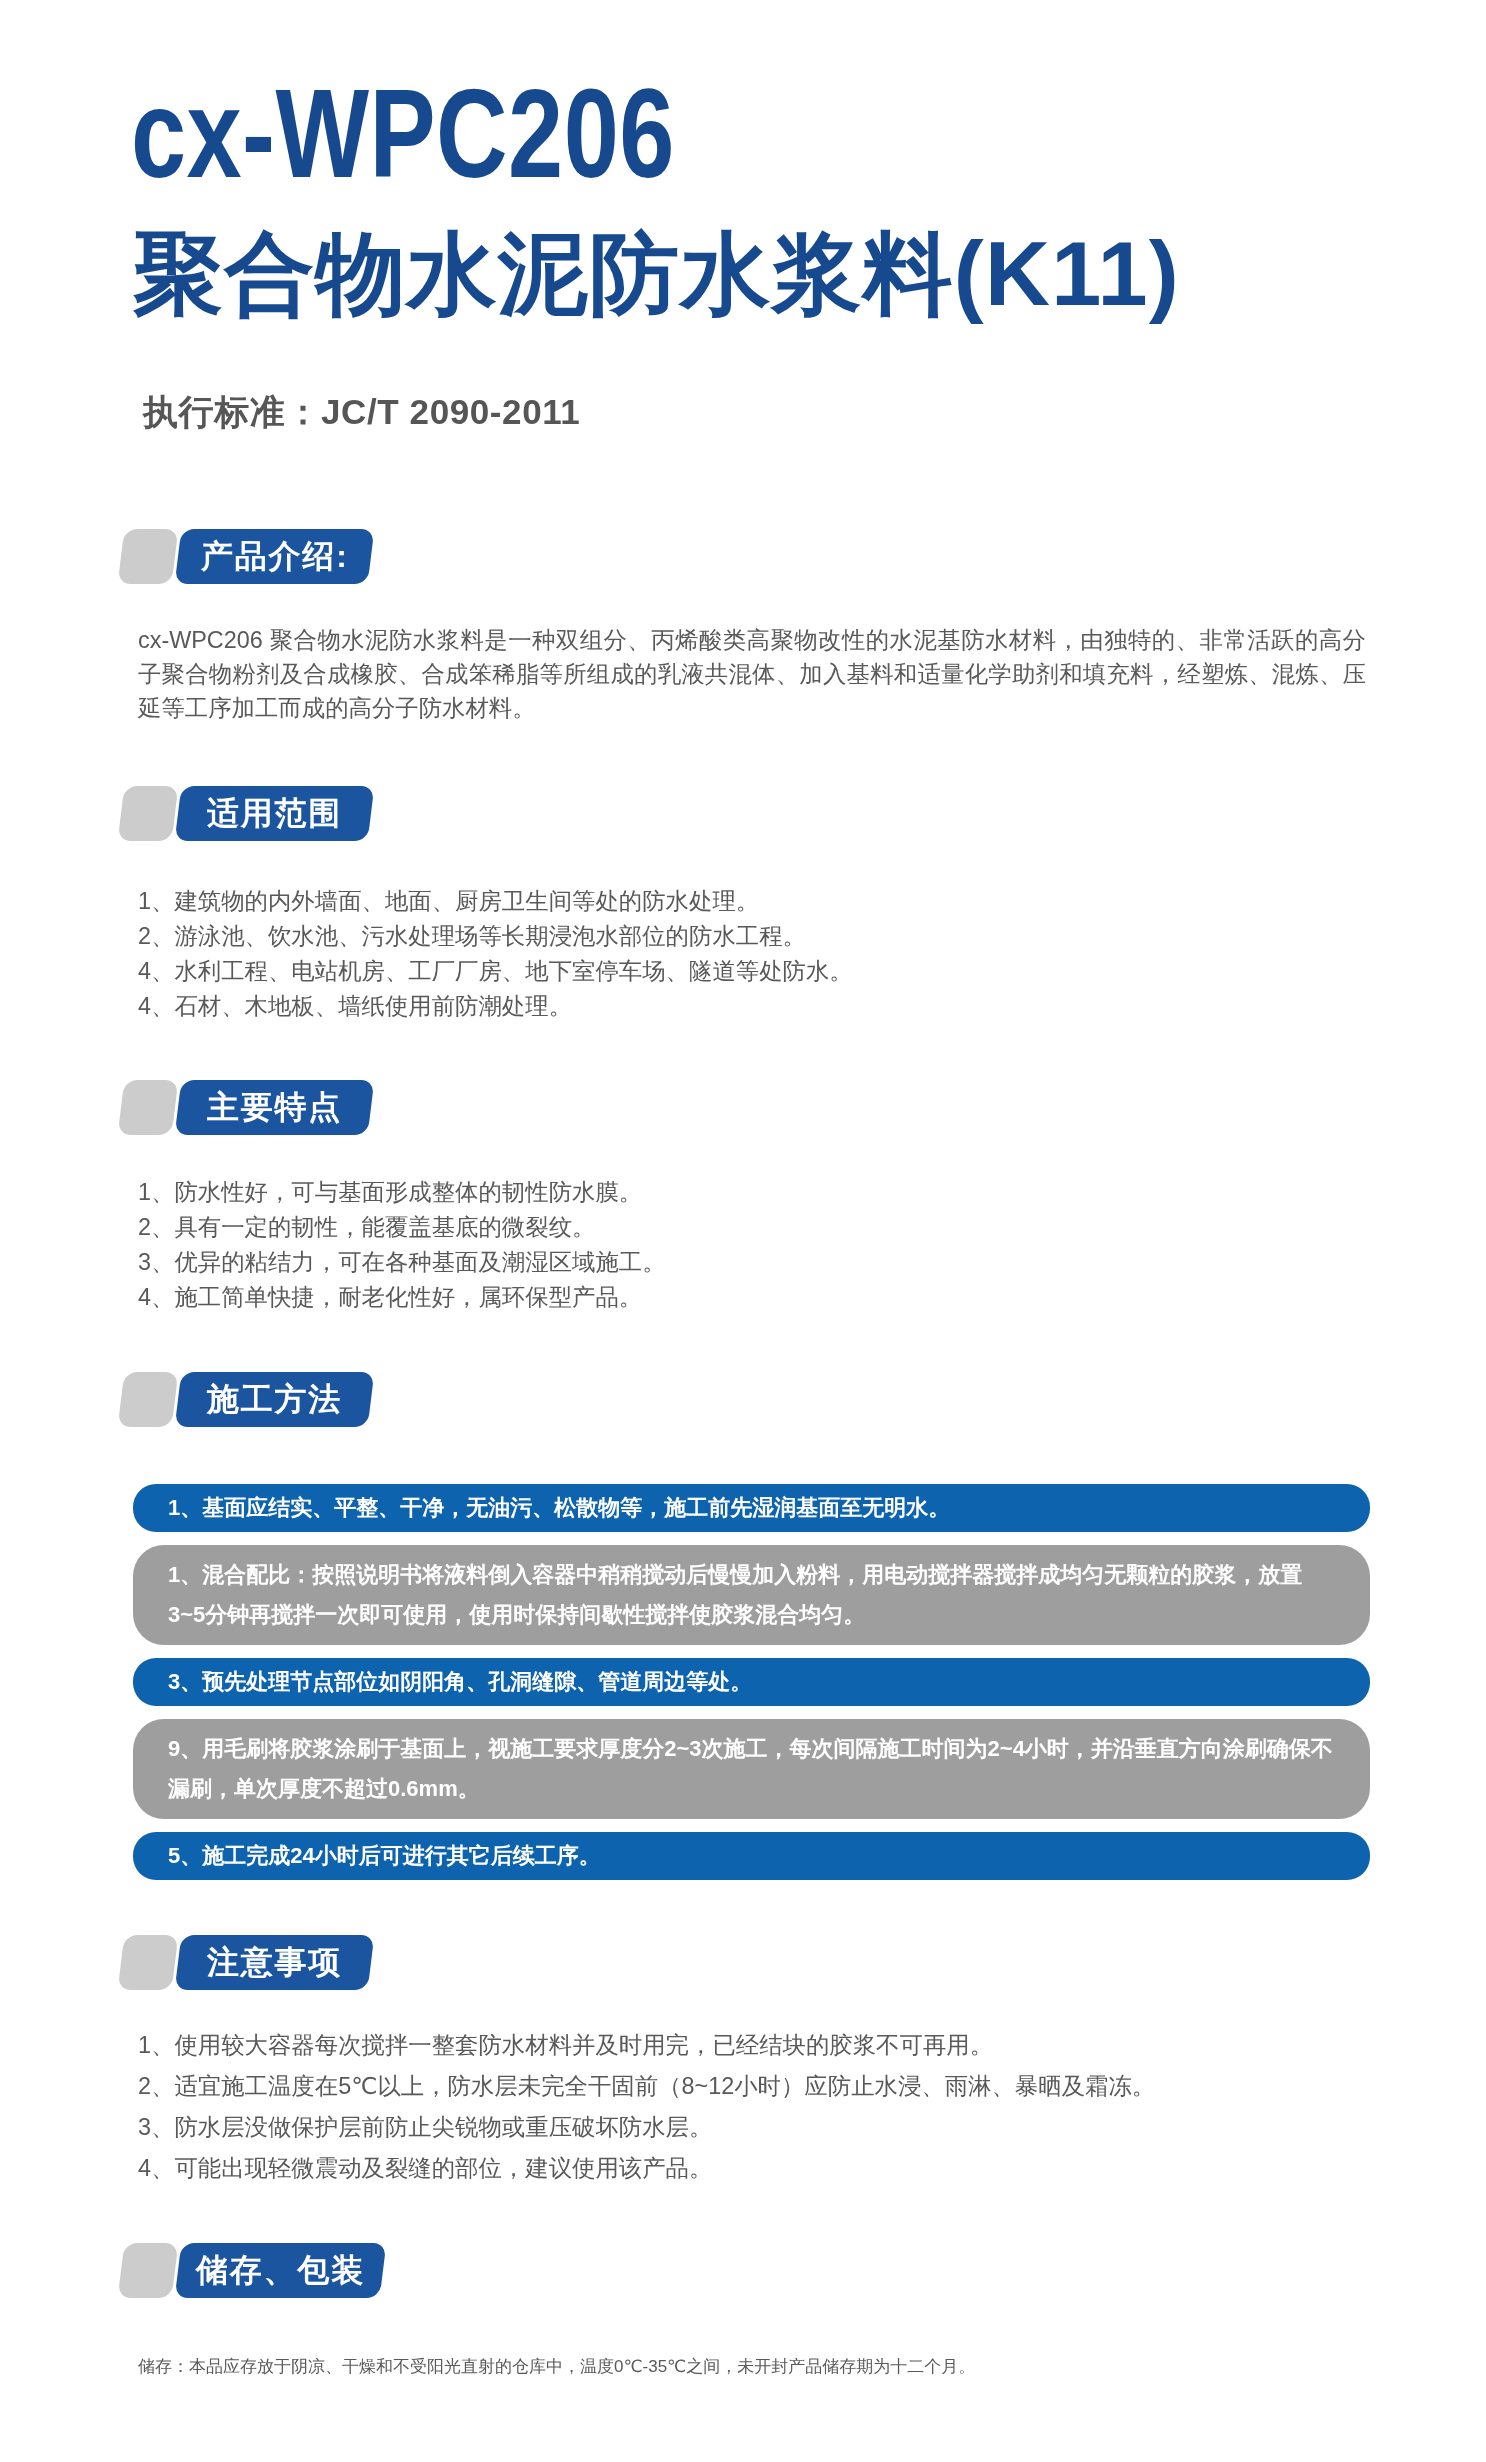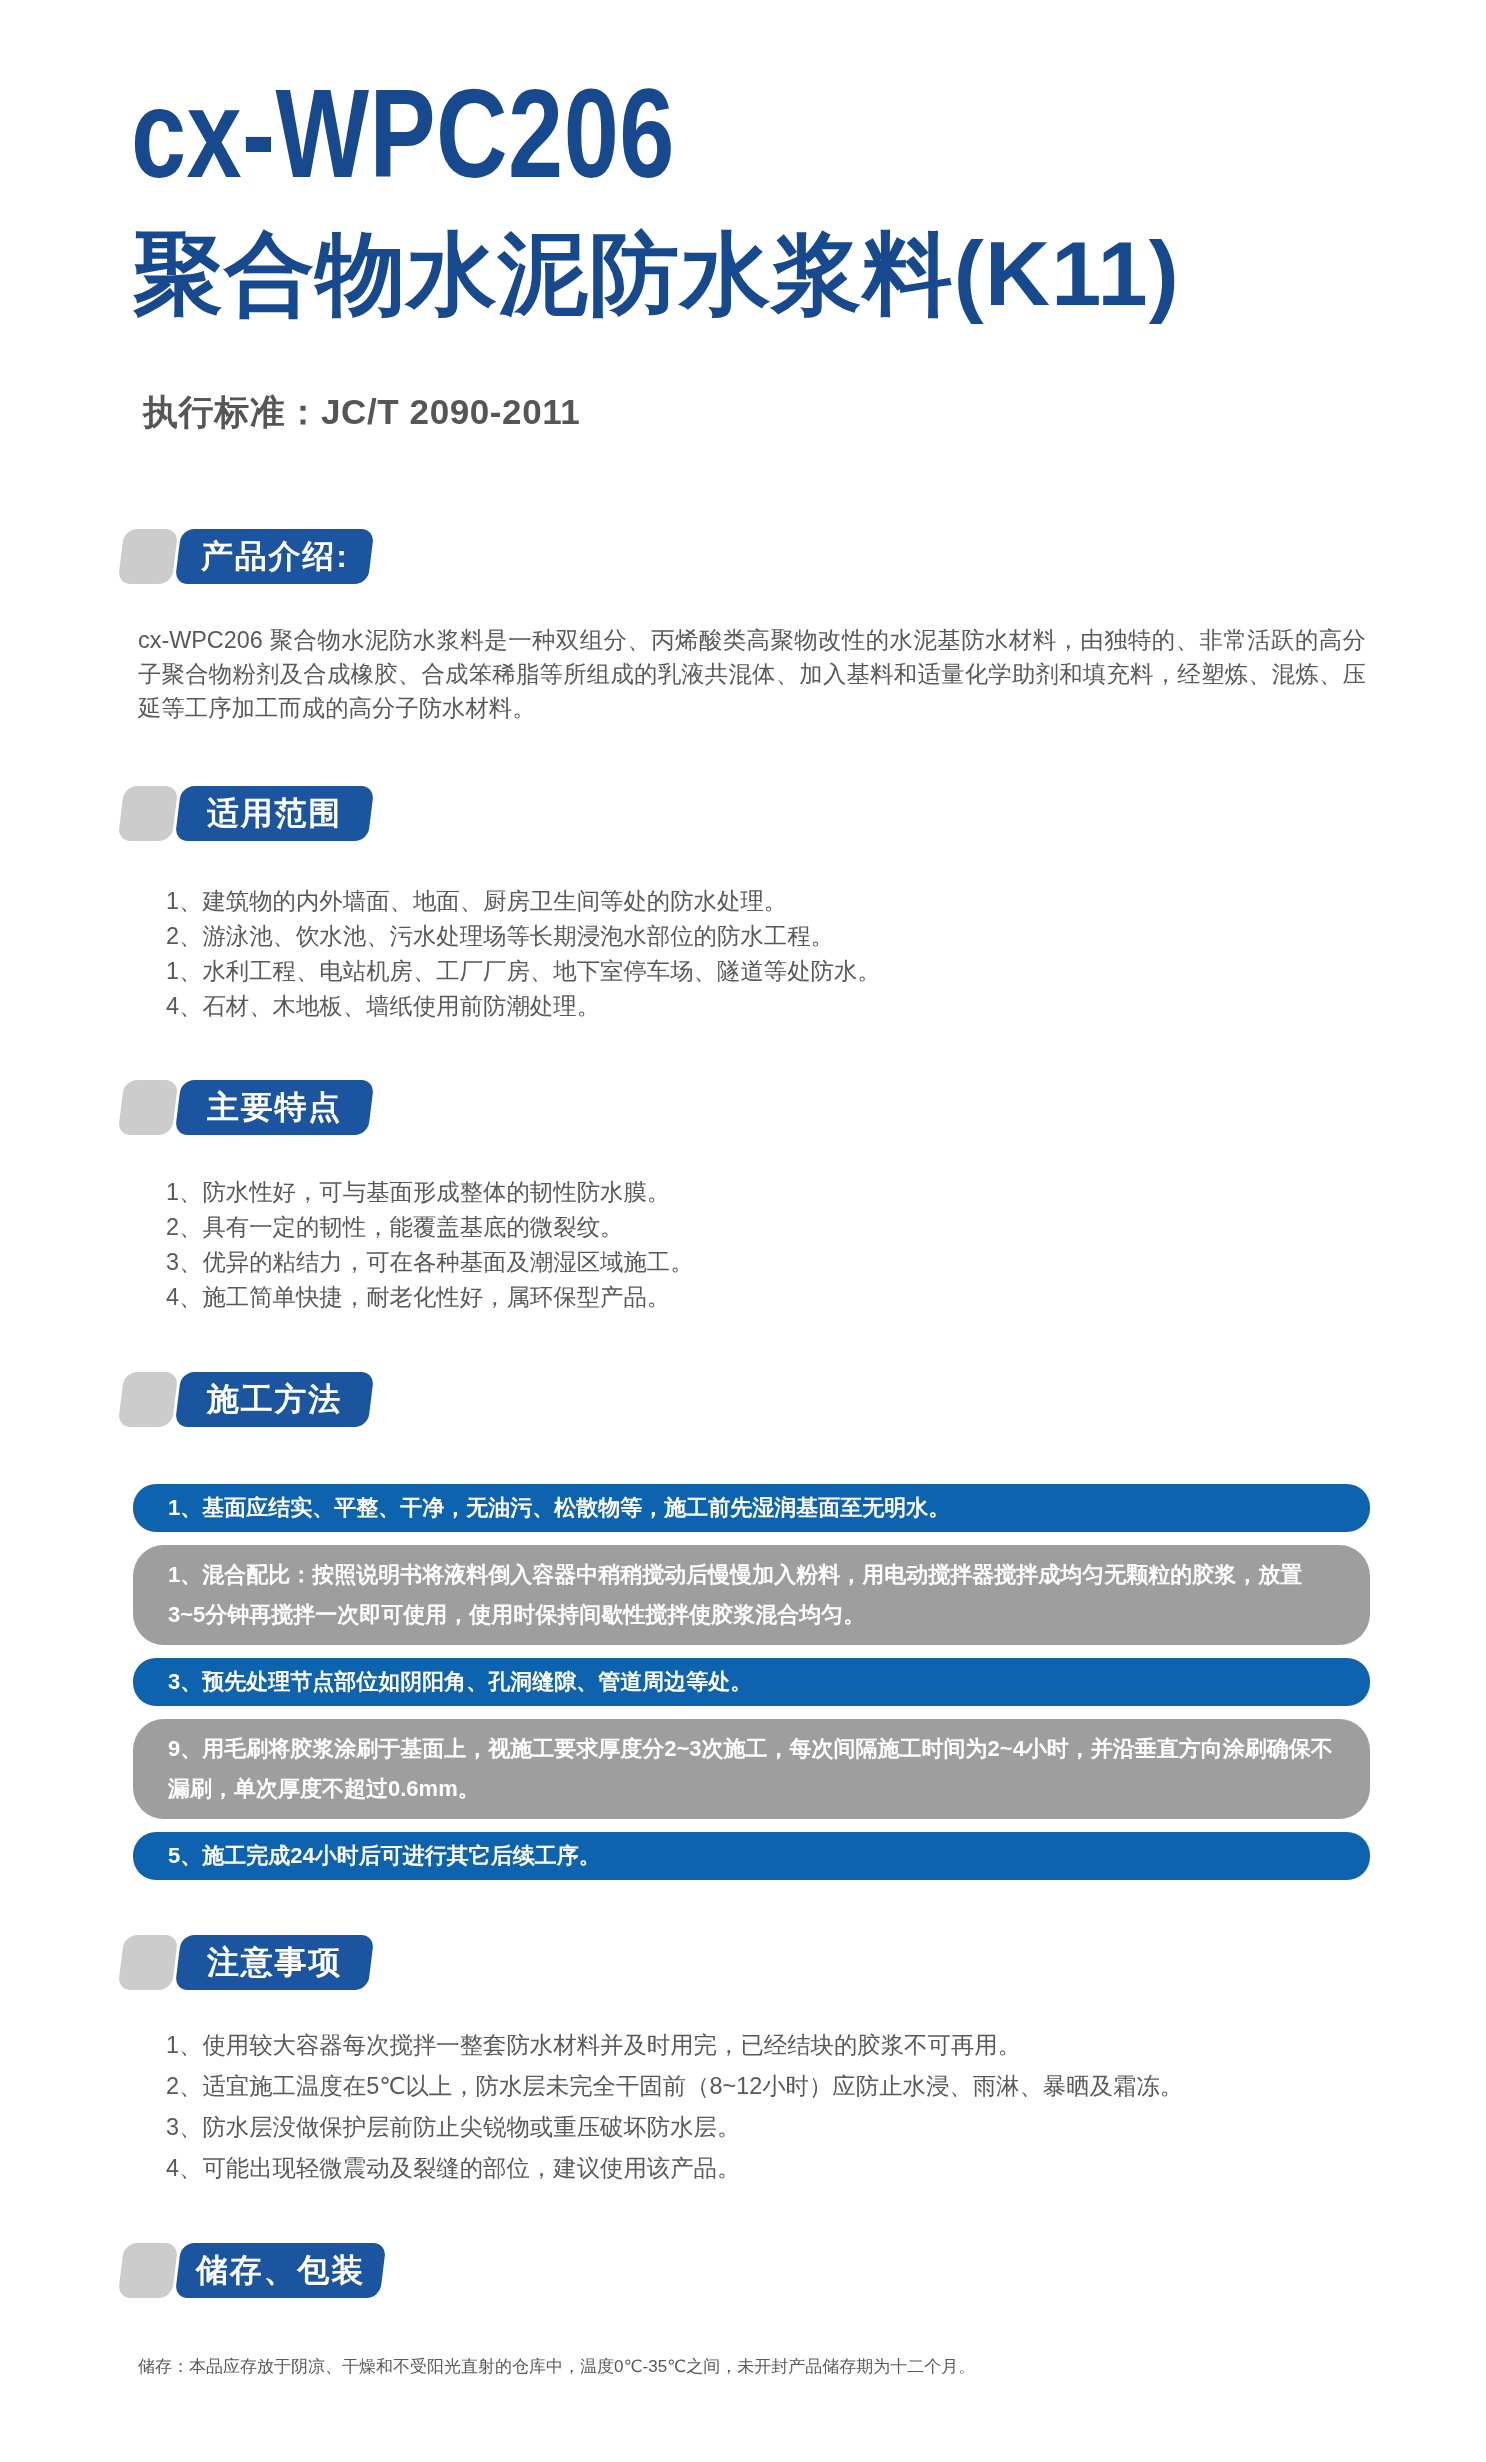--- a/index.html
+++ b/index.html
@@ -92,21 +92,21 @@
     color:#595959;
     text-align:justify;
   }
   .list{
     position:absolute;
     left:138px;
     width:1234px;
     color:#595959;
     font-size:23.4px;
   }
-  .list .list-item{ line-height:35px;margin-left:28px; }
+  .list .list-item{ line-height:35px; }
   .list.wide .list-item{ line-height:41px; }
   .steps{
     position:absolute;
     left:133px; top:1484px;
     width:1237px;
   }
   .step{
     box-sizing:border-box;
     width:100%;
     color:#ffffff;
@@ -158,21 +158,21 @@
 
   <div class="badge" style="top:786px;">
     <span class="ghost"></span>
     <span class="label">
         <i>适用范围</i>
       </span>
   </div>
   <div class="list" style="top:884px;">
     <div class="list-item">1、建筑物的内外墙面、地面、厨房卫生间等处的防水处理。</div>
     <div class="list-item">2、游泳池、饮水池、污水处理场等长期浸泡水部位的防水工程。</div>
-    <div class="list-item">1、水利工程、电站机房、工厂厂房、地下室停车场、隧道等处防水。</div>
+    <div class="list-item">4、水利工程、电站机房、工厂厂房、地下室停车场、隧道等处防水。</div>
     <div class="list-item">4、石材、木地板、墙纸使用前防潮处理。</div>
   </div>
 
   <div class="badge" style="top:1080px;">
     <span class="ghost"></span>
     <span class="label">
         <i>主要特点</i>
       </span>
   </div>
   <div class="list" style="top:1175px;">

